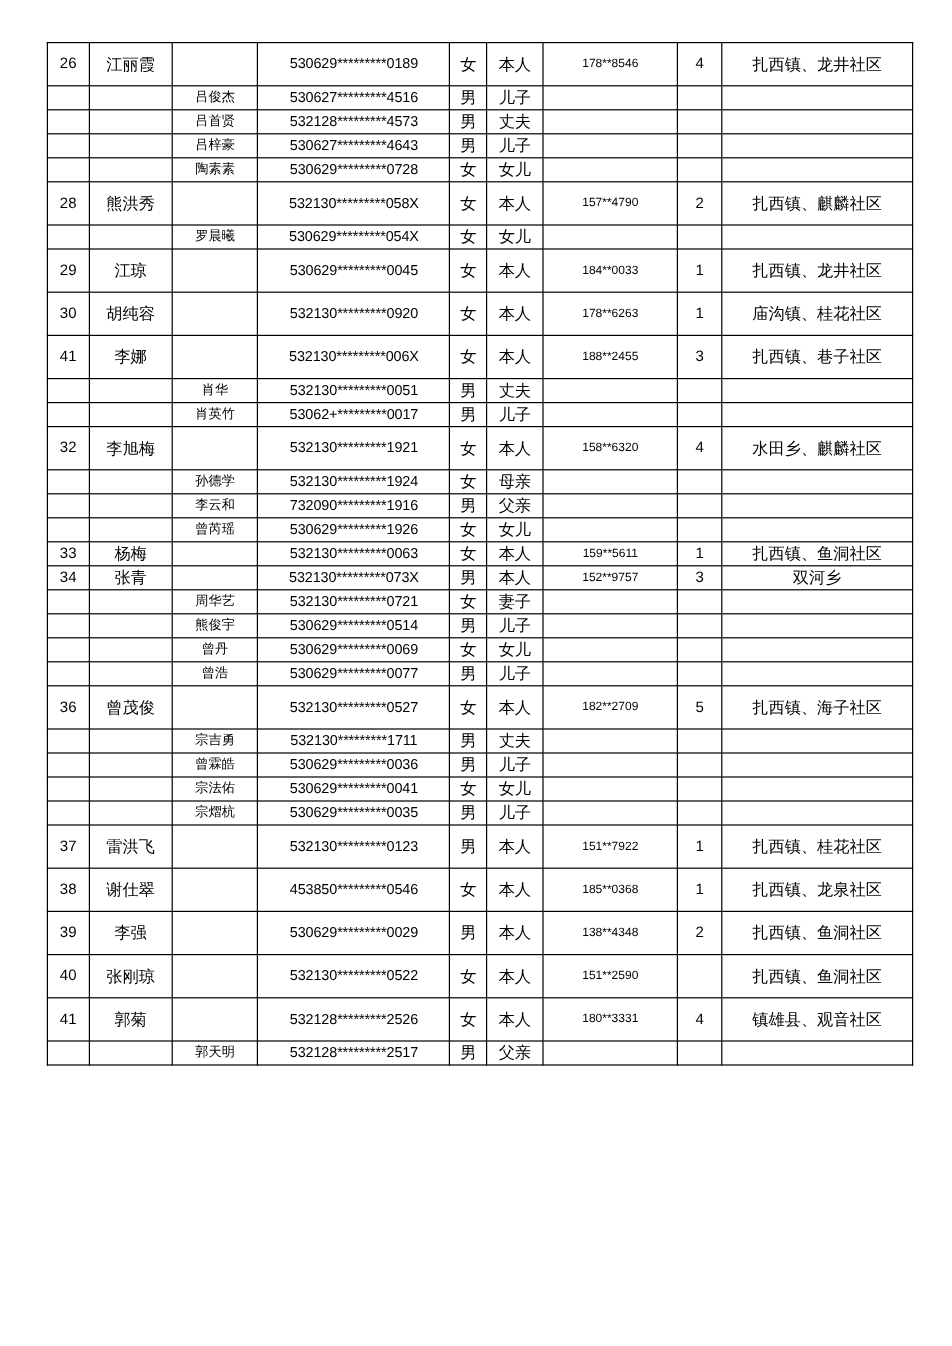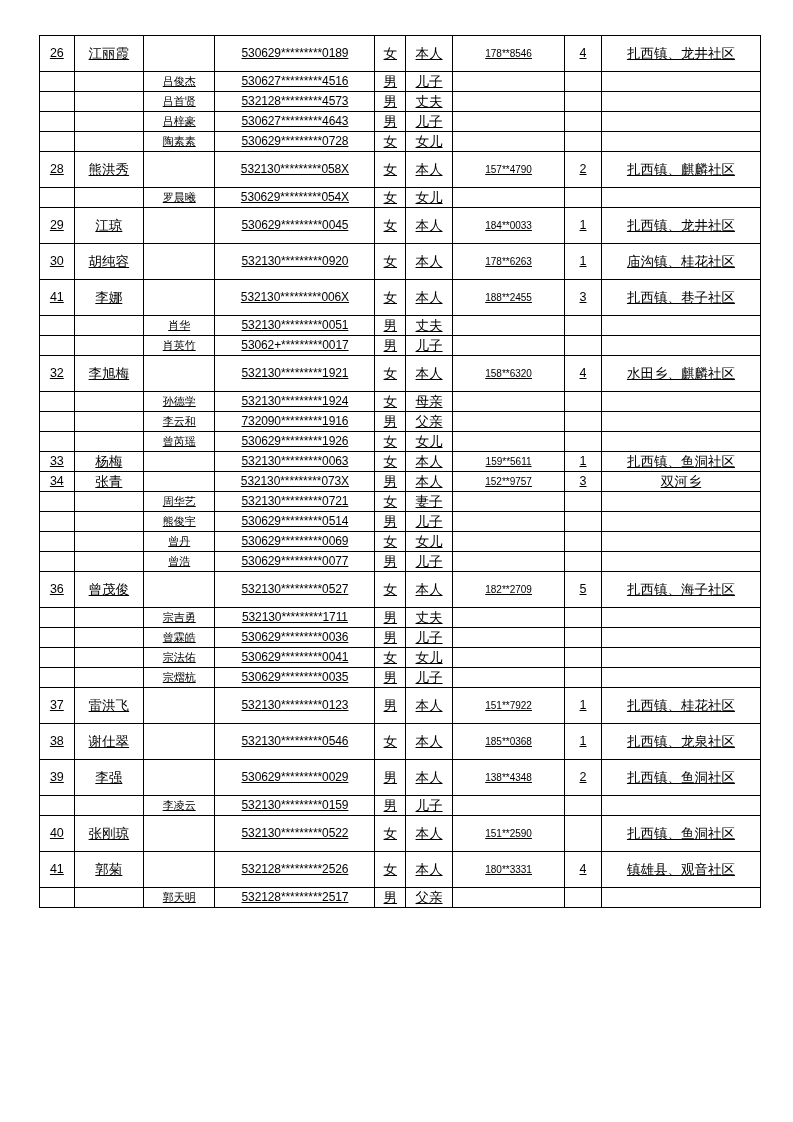--- a/index.html
+++ b/index.html
@@ -14,21 +14,20 @@
     font-family: "Liberation Sans", "DejaVu Sans", sans-serif;
     color: #000000;
     overflow: hidden;
   }
   .page {
     position: relative;
     width: 793px;
     height: 1122px;
     box-sizing: border-box;
     padding: 35px 32px 0 39px;
-    text-decoration: underline;
   }
   table.roster {
     border-collapse: collapse;
     table-layout: fixed;
     width: 722px;
     font-size: 12.5px;
   }
   table.roster td {
     border: 1px solid #000000;
     padding: 0 2px;
@@ -397,48 +396,37 @@
           <td class="gender-cell">男</td>
           <td class="relation-cell">本人</td>
           <td class="phone-cell">151**7922</td>
           <td class="count-cell">1</td>
           <td class="addr-cell">扎西镇、桂花社区</td>
         </tr>
         <tr class="head-row">
           <td class="seq-cell">38</td>
           <td class="name-cell">谢仕翠</td>
           <td class="member-cell"></td>
-          <td class="id-cell">532130*********0546</td>
+          <td class="id-cell">453850*********0546</td>
           <td class="gender-cell">女</td>
           <td class="relation-cell">本人</td>
           <td class="phone-cell">185**0368</td>
           <td class="count-cell">1</td>
           <td class="addr-cell">扎西镇、龙泉社区</td>
         </tr>
         <tr class="head-row">
           <td class="seq-cell">39</td>
           <td class="name-cell">李强</td>
           <td class="member-cell"></td>
           <td class="id-cell">530629*********0029</td>
           <td class="gender-cell">男</td>
           <td class="relation-cell">本人</td>
           <td class="phone-cell">138**4348</td>
           <td class="count-cell">2</td>
           <td class="addr-cell">扎西镇、鱼洞社区</td>
-        </tr>
-        <tr class="sub-row">
-          <td class="seq-cell"></td>
-          <td class="name-cell"></td>
-          <td class="member-cell">李凌云</td>
-          <td class="id-cell">532130*********0159</td>
-          <td class="gender-cell">男</td>
-          <td class="relation-cell">儿子</td>
-          <td class="phone-cell"></td>
-          <td class="count-cell"></td>
-          <td class="addr-cell"></td>
         </tr>
         <tr class="head-row">
           <td class="seq-cell">40</td>
           <td class="name-cell">张刚琼</td>
           <td class="member-cell"></td>
           <td class="id-cell">532130*********0522</td>
           <td class="gender-cell">女</td>
           <td class="relation-cell">本人</td>
           <td class="phone-cell">151**2590</td>
           <td class="count-cell"></td>

